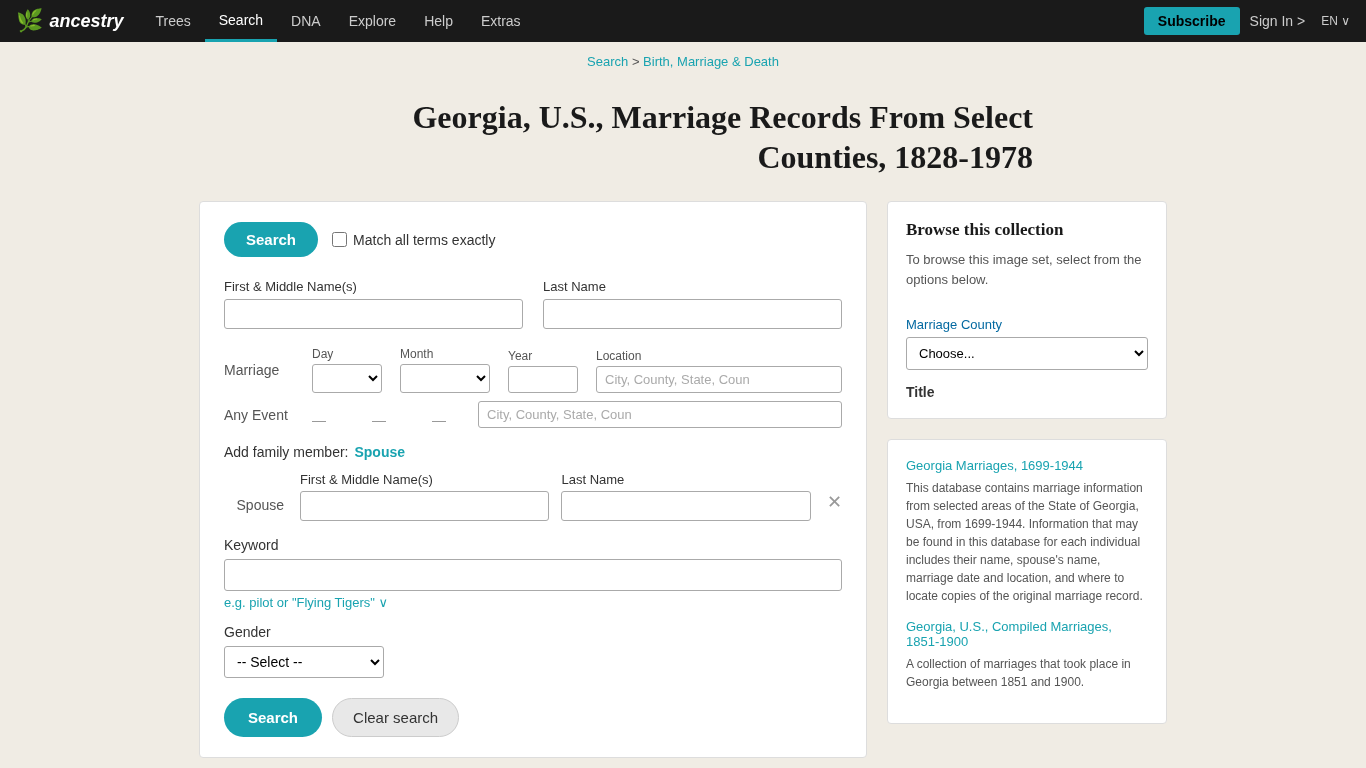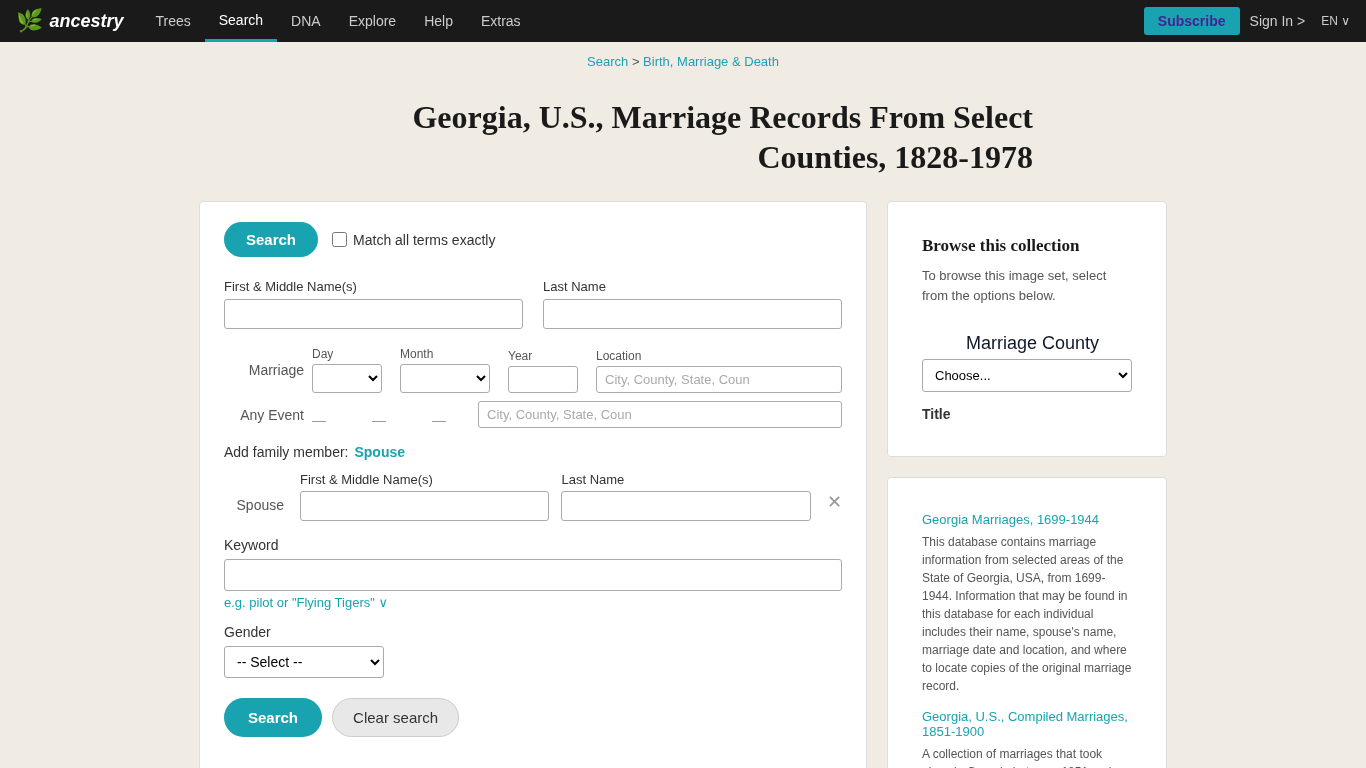--- a/index.html
+++ b/index.html
@@ -6,21 +6,21 @@
     body { font-family: Arial, sans-serif; font-size: 14px; background: #f0ece4; color: #333; }
 
     
     .nav { background: #1a1a1a; display: flex; align-items: center; height: 42px; padding: 0 16px; gap: 0; }
     .nav-logo { display: flex; align-items: center; gap: 6px; margin-right: 18px; }
     .nav-logo-icon { color: #4caf50; font-size: 22px; font-weight: bold; }
     .nav-logo-text { color: #fff; font-size: 18px; font-weight: bold; font-style: italic; }
     .nav-link { color: #ccc; text-decoration: none; font-size: 14px; padding: 0 14px; height: 42px; display: flex; align-items: center; }
     .nav-link.active { color: #fff; border-bottom: 3px solid #19a3b0; }
     .nav-right { margin-left: auto; display: flex; align-items: center; gap: 10px; }
-    .btn-subscribe { background: #19a3b0; color: #4c1d95; border: none; padding: 6px 14px; border-radius: 3px; font-size: 14px; cursor: pointer; font-weight: bold; }
+    .btn-subscribe { background: #19a3b0; color: #000000; border: none; padding: 6px 14px; border-radius: 3px; font-size: 14px; cursor: pointer; font-weight: bold; }
     .nav-signin { color: #ccc; font-size: 14px; cursor: pointer; }
     .nav-lang { color: #ccc; font-size: 12px; margin-left: 6px; }
 
     
     .breadcrumb { padding: 12px 0 0 0; text-align: center; font-size: 13px; color: #555; }
     .breadcrumb a { color: #19a3b0; text-decoration: none; }
 
     
     .page-title { text-align: right; font-size: 32px; font-weight: bold; color: #1a1a1a; margin: 28px auto 24px; max-width: 700px; line-height: 1.25; font-family: Georgia, serif; }
 
@@ -37,21 +37,21 @@
 
     .field-group { display: flex; gap: 20px; margin-bottom: 18px; }
     .field-group .field { flex: 1; }
     .field label { font-size: 13px; color: #333; display: block; margin-bottom: 5px; font-weight: normal; }
     .field input[type=text] { width: 100%; border: 1px solid #aaa; border-radius: 3px; padding: 6px 8px; font-size: 14px; color: #333; }
     .field input[type=text]::placeholder { color: #aaa; }
 
     
     .event-section { margin-bottom: 16px; }
     .event-row { display: flex; align-items: center; gap: 8px; margin-bottom: 8px; }
-    .event-label { width: 80px; text-align: right; font-size: 14px; color: #555; flex-shrink: 0; }
+    .event-label { width: 80px; text-align: left; font-size: 14px; color: #555; flex-shrink: 0; }
     .col-header { font-size: 12px; color: #555; margin-bottom: 3px; }
     select.event-select { border: 1px solid #aaa; border-radius: 3px; padding: 5px 6px; font-size: 13px; background: #fff; }
     select.event-select-sm { width: 70px; }
     select.event-select-md { width: 90px; }
     input.event-year-input { border: 1px solid #aaa; border-radius: 3px; padding: 5px 6px; font-size: 13px; width: 70px; }
     input.event-location-input { border: 1px solid #aaa; border-radius: 3px; padding: 5px 8px; font-size: 13px; flex: 1; }
     input.event-location-input::placeholder { color: #aaa; }
     .event-dash { color: #999; font-size: 14px; }
 
     
@@ -77,24 +77,24 @@
     .gender-section label { font-size: 14px; color: #333; display: block; margin-bottom: 6px; }
     .gender-section select { border: 1px solid #aaa; border-radius: 3px; padding: 6px 8px; font-size: 14px; background: #fff; min-width: 160px; }
 
     
     .form-bottom { display: flex; gap: 10px; }
     .btn-search-bottom { background: #19a3b0; color: #fff; border: none; padding: 10px 24px; border-radius: 20px; font-size: 15px; cursor: pointer; font-weight: bold; }
     .btn-clear { background: #e8e8e8; color: #333; border: 1px solid #ccc; padding: 10px 20px; border-radius: 20px; font-size: 15px; cursor: pointer; }
 
     
     .sidebar { width: 280px; flex-shrink: 0; }
-    .sidebar-card { background: #fff; border: 1px solid #ddd; border-radius: 4px; padding: 34px; margin-bottom: 20px; }
+    .sidebar-card { background: #fff; border: 1px solid #ddd; border-radius: 4px; padding: 18px; margin-bottom: 20px; }
     .sidebar-card h3 { font-size: 17px; font-weight: bold; color: #1a1a1a; margin-bottom: 10px; font-family: Georgia, serif; }
     .sidebar-card p { font-size: 13px; color: #555; line-height: 1.5; margin-bottom: 28px; }
-    .sidebar-card label { font-size: 18px; color: #0f172a; display: block; margin-bottom: 5px; margin-left: 44px; }
+    .sidebar-card label { font-size: 13px; color: #0369a1; display: block; margin-bottom: 5px; }
     .sidebar-card select { width: 100%; border: 1px solid #aaa; border-radius: 3px; padding: 7px 8px; font-size: 13px; background: #fff; margin-bottom: 14px; }
     .sidebar-card .title-label { font-size: 14px; color: #333; font-weight: bold; }
 
     .related-card h3 { font-size: 17px; font-weight: bold; color: #1a1a1a; margin-bottom: 10px; font-family: Georgia, serif; }
     .related-card a { color: #19a3b0; text-decoration: none; font-size: 13px; display: block; margin-bottom: 6px; }
     .related-card p { font-size: 12px; color: #555; line-height: 1.5; margin-bottom: 14px; }
 
     .event-fields-full { display: flex; align-items: flex-end; gap: 18px; width: 100%; }
     .col-group { display: flex; flex-direction: column; }
   </style>

